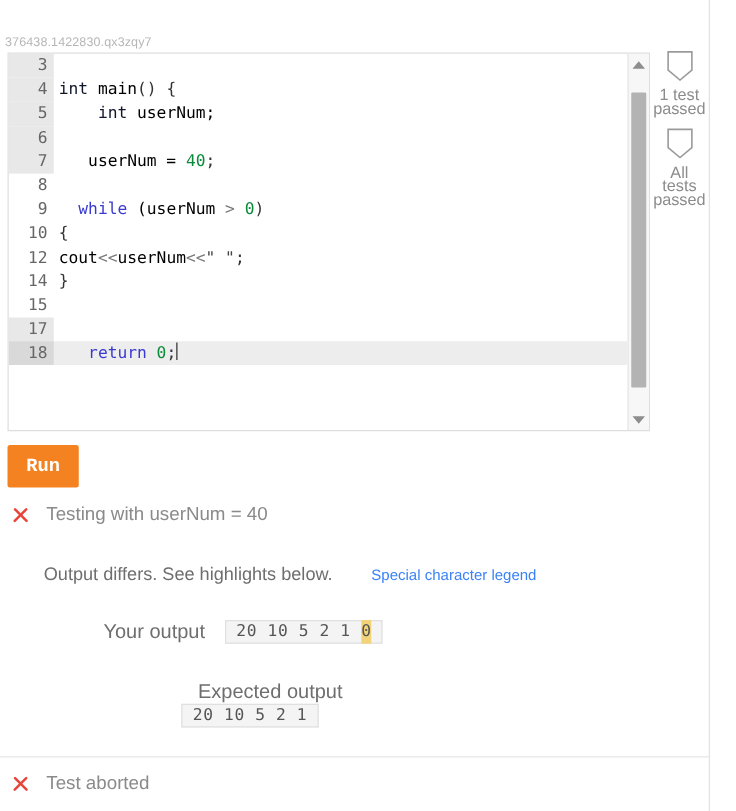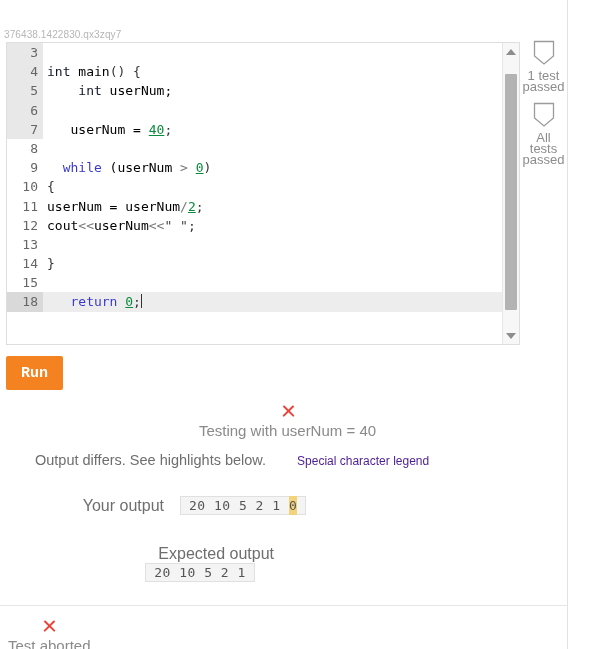--- a/index.html
+++ b/index.html
@@ -93,21 +93,21 @@
   .code-line.active .gutter { background: #d9d9d9; }
   .code-text {
     padding-left: 4px;
     flex: 1;
     color: #000000;
     white-space: pre;
   }
   
   .tok-type { color: #0f172a; }
   .tok-kw   { color: #3a3ad0; }
-  .tok-num  { color: #0a8a3a; text-decoration: underline; }
+  .tok-num  { color: #0a8a3a; }
   .tok-op   { color: #7a7a7a; }
   .tok-str  { color: #444444; }
   .tok-id   { color: #000000; }
   .tok-punc { color: #333333; }
   .caret {
     display: inline-block;
     width: 1px;
     height: 14px;
     background: #333;
     vertical-align: -2px;
@@ -225,23 +225,22 @@
     height: 2.4px;
     background: #e8443a;
     border-radius: 1px;
   }
   .x-icon::before { transform: rotate(45deg); }
   .x-icon::after  { transform: rotate(-45deg); }
 
   .result-row {
     display: flex;
     align-items: center;
-    gap: 3px;
+    gap: 13px;
     padding-left: 8px;
-    flex-direction: column;
   }
   .result-title {
     font-size: 15px;
     color: #8a8a8a;
     font-family: "Liberation Sans", sans-serif;
   }
 
   #diff-line {
     position: absolute;
     left: 35px;
@@ -249,21 +248,21 @@
     display: flex;
     align-items: baseline;
     gap: 31px;
   }
   #diff-message {
     font-size: 14.5px;
     color: #6e6e6e;
   }
   #legend-link {
     font-size: 12px;
-    color: #4c1d95;
+    color: #3b82f6;
     text-decoration: none;
     cursor: pointer;
   }
 
   .io-row {
     position: absolute;
     display: flex;
     align-items: center;
   }
   #your-output-row { left: 0; top: 496px; width: 400px; }
@@ -327,25 +326,24 @@
     <div id="editor-inner">
       <div id="code-area">
           <div class="code-line"><div class="gutter shaded">3</div><div class="code-text"></div></div>
           <div class="code-line"><div class="gutter shaded">4</div><div class="code-text"><span class="tok-type">int</span><span class="tok-id"> </span><span class="tok-id">main</span><span class="tok-punc">() {</span></div></div>
           <div class="code-line"><div class="gutter shaded">5</div><div class="code-text"><span class="tok-id">    </span><span class="tok-type">int</span><span class="tok-id"> userNum;</span></div></div>
           <div class="code-line"><div class="gutter shaded">6</div><div class="code-text"></div></div>
           <div class="code-line"><div class="gutter shaded">7</div><div class="code-text"><span class="tok-id">   userNum = </span><span class="tok-num">40</span><span class="tok-punc">;</span></div></div>
           <div class="code-line"><div class="gutter">8</div><div class="code-text"></div></div>
           <div class="code-line"><div class="gutter">9</div><div class="code-text"><span class="tok-id">  </span><span class="tok-kw">while</span><span class="tok-id"> (userNum </span><span class="tok-op">&gt;</span><span class="tok-id"> </span><span class="tok-num">0</span><span class="tok-punc">)</span></div></div>
           <div class="code-line"><div class="gutter">10</div><div class="code-text"><span class="tok-punc">{</span></div></div>
-          <div class="code-line"><div class="gutter">11</div><div class="code-text"><span class="tok-id">userNum = userNum</span><span class="tok-op">/</span><span class="tok-num">2</span><span class="tok-punc">;</span></div></div>
           <div class="code-line"><div class="gutter">12</div><div class="code-text"><span class="tok-id">cout</span><span class="tok-op">&lt;&lt;</span><span class="tok-id">userNum</span><span class="tok-op">&lt;&lt;</span><span class="tok-str">" "</span><span class="tok-punc">;</span></div></div>
-          <div class="code-line"><div class="gutter">13</div><div class="code-text"></div></div>
           <div class="code-line"><div class="gutter">14</div><div class="code-text"><span class="tok-punc">}</span></div></div>
           <div class="code-line"><div class="gutter">15</div><div class="code-text"></div></div>
+          <div class="code-line"><div class="gutter shaded">17</div><div class="code-text"></div></div>
           <div class="code-line active"><div class="gutter shaded">18</div><div class="code-text"><span class="tok-id">   </span><span class="tok-kw">return</span><span class="tok-id"> </span><span class="tok-num">0</span><span class="tok-punc">;</span><span class="caret"></span></div></div>
         </div>
 
       <div id="editor-scrollbar">
         <div class="sb-arrow" id="sb-arrow-up">
           <div class="tri tri-up"></div>
         </div>
         <div id="sb-thumb"></div>
         <div class="sb-arrow" id="sb-arrow-down">
           <div class="tri tri-down"></div>

